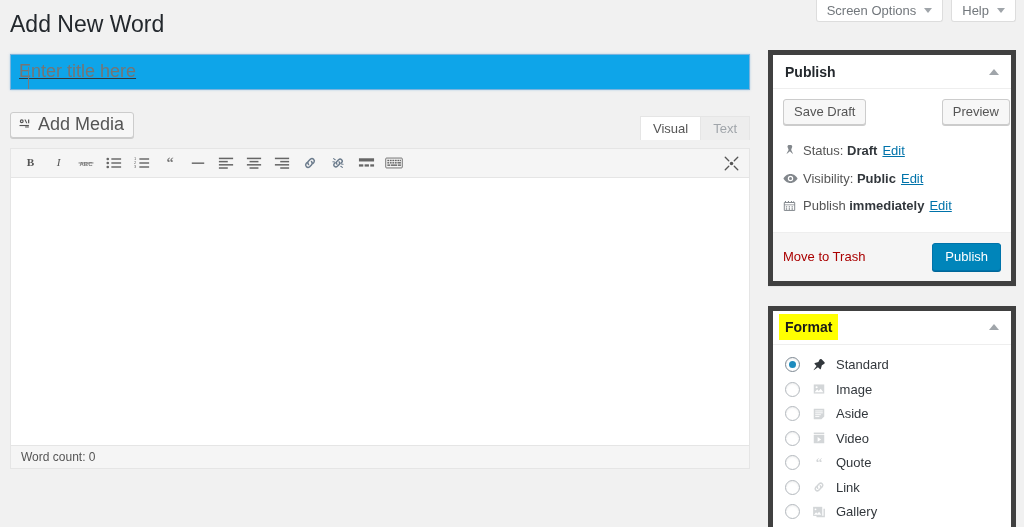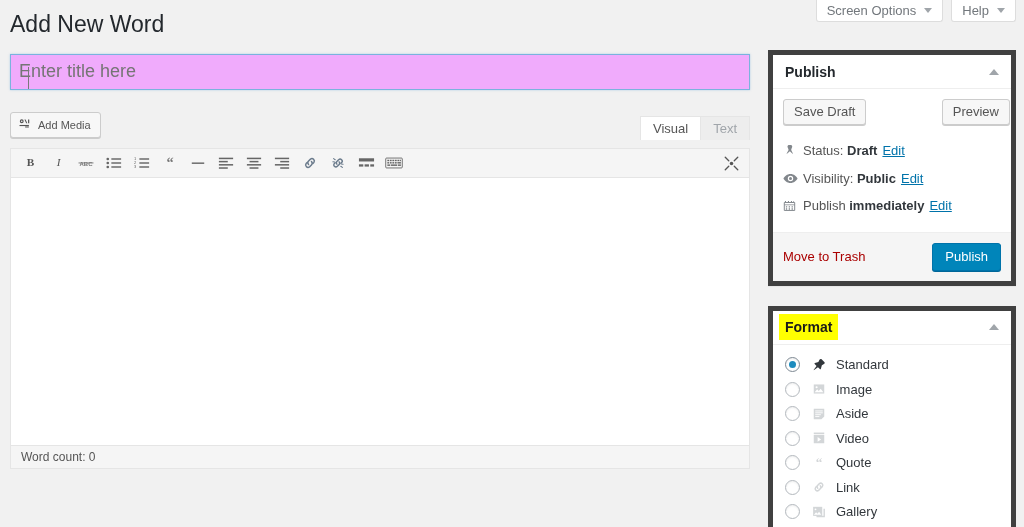--- a/index.html
+++ b/index.html
@@ -56,25 +56,26 @@
   .title-input-wrap {
     margin-bottom: 12px;
   }
   .title-input {
     width: 740px;
     height: 36px;
     padding: 3px 8px;
     font-size: 18px;
     font-family: "Liberation Sans", sans-serif;
     color: #32373c;
-    background: #f0abfc;
+    background: #0ea5e9;
     border: 1px solid #7ab3dd;
     outline: none;
     box-shadow: 0 0 2px rgba(122,179,221,.55);
     display: block;
+    text-decoration: underline;
   }
   .title-caret {
     position: absolute;
     left: 18px; top: 57px;
     width: 1px; height: 22px;
     background: #7a7a7a;
   }
 
   
   .media-row {
@@ -84,21 +85,21 @@
   }
   .add-media-btn {
     position: absolute; left: 0; top: 0;
     display: inline-flex; align-items: center; gap: 5px;
     height: 26px;
     padding: 0 9px 0 7px;
     background: #f7f7f7;
     border: 1px solid #ccc;
     border-radius: 3px;
     color: #555;
-    font-size: 11px;
+    font-size: 18px;
     cursor: pointer;
     box-shadow: 0 1px 0 #ccc;
   }
   .add-media-btn .ico { color: #555; display:flex; align-items:center; }
 
   
   .editor-tabs {
     position: absolute; right: 0; bottom: 8px;
     display: flex;
   }

